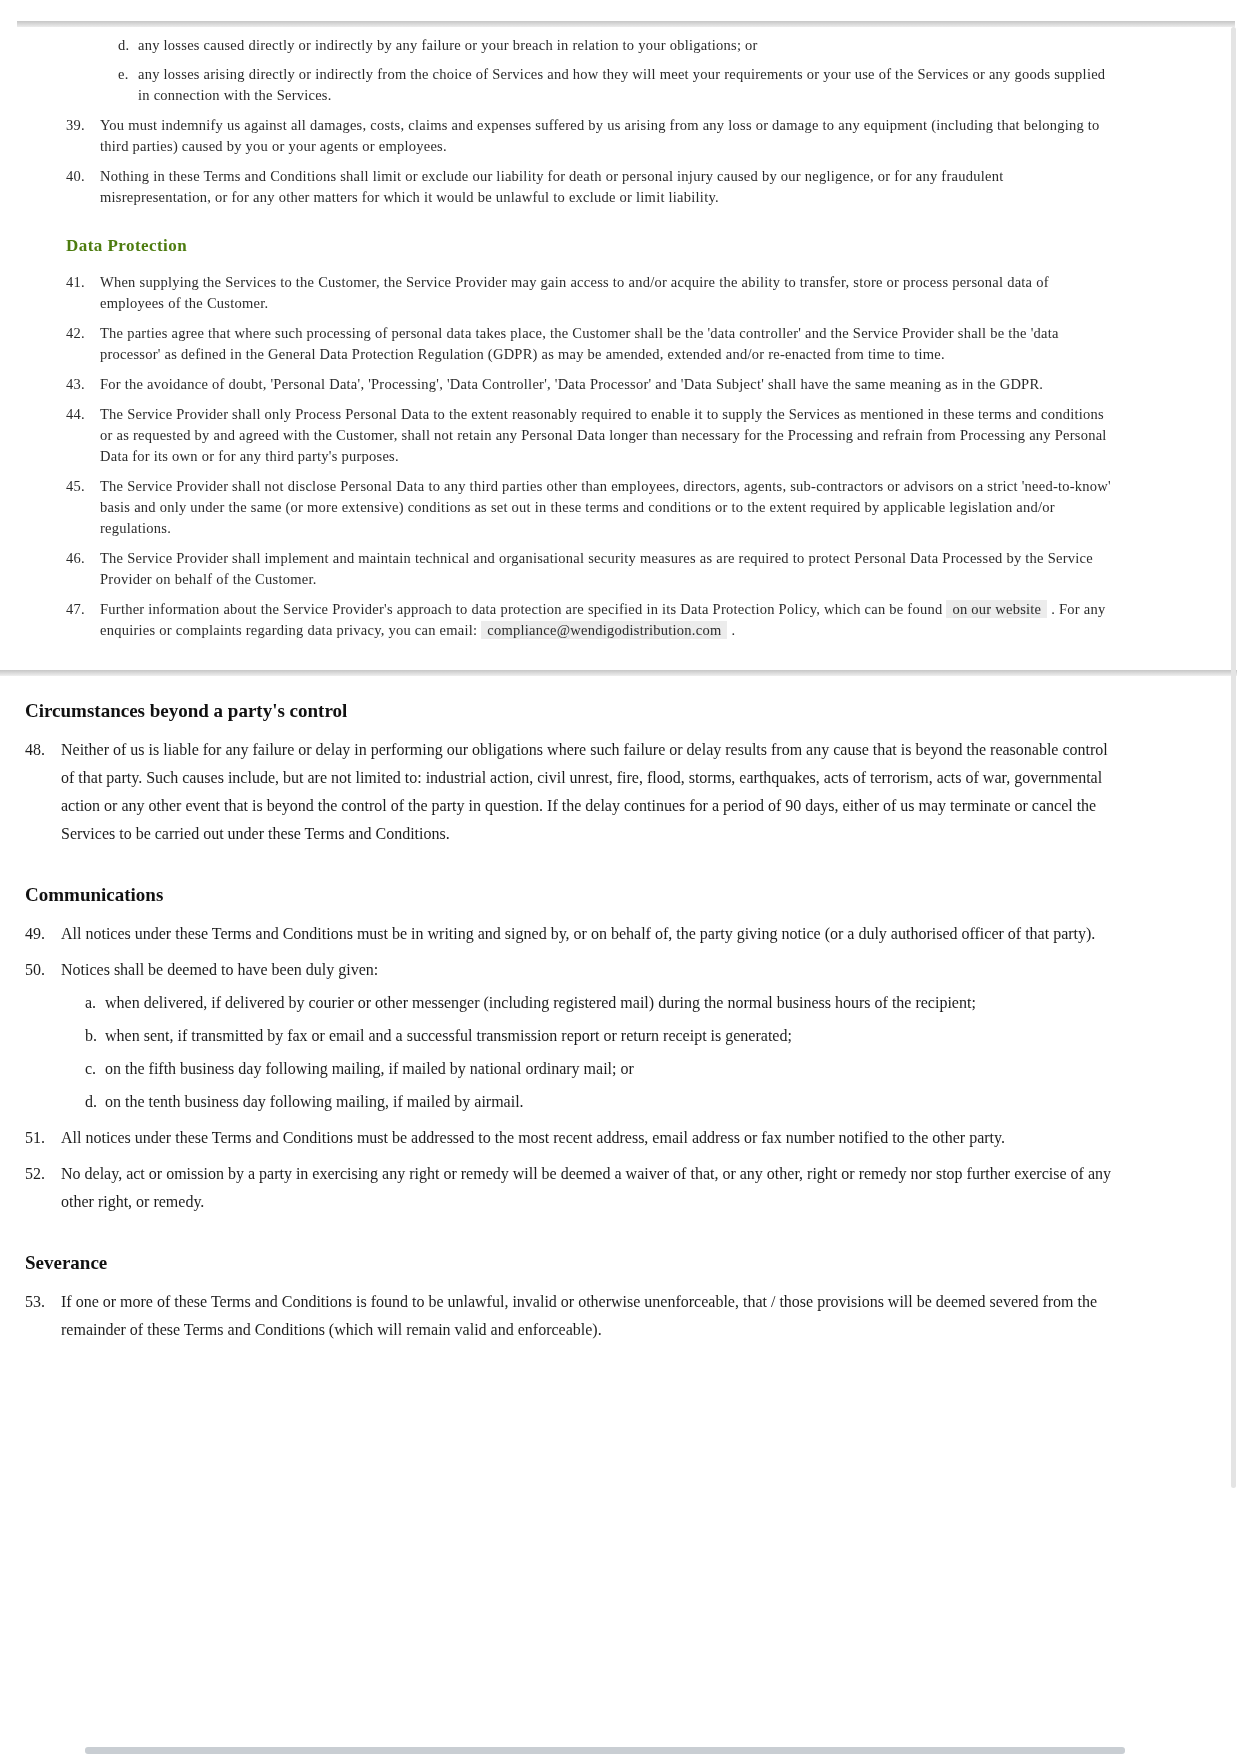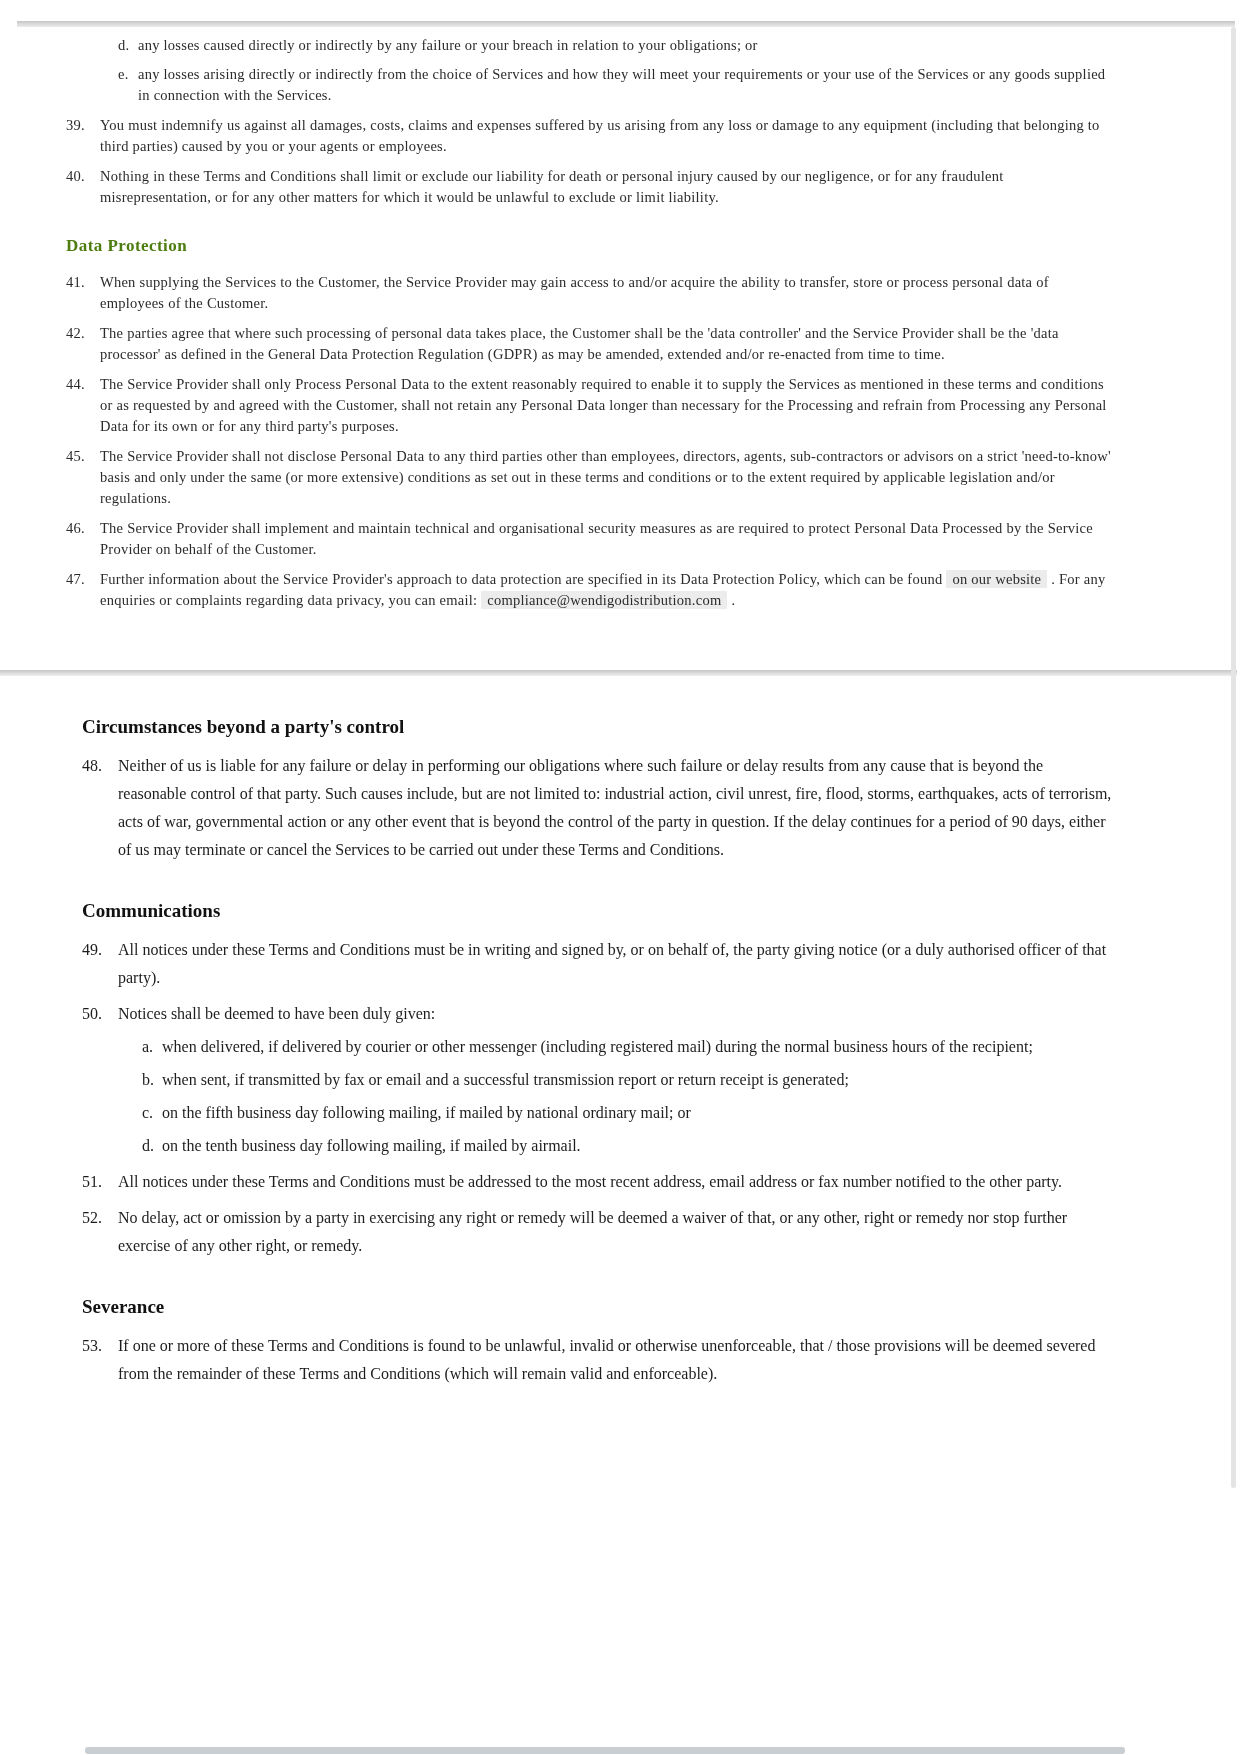--- a/index.html
+++ b/index.html
@@ -31,22 +31,22 @@
     filter:blur(.5px);
   }
   .page1 .sub{display:flex;margin:0 0 8px 52px}
   .page1 .sub .lbl{flex:0 0 20px}
   .page1 .clause{margin-top:9px}
   .page1 h2{font-size:17px;line-height:22px;margin:27px 0 15px;color:#4d7c0f;letter-spacing:.45px}
   .hl{background:var(--highlight,#ececec);padding:1px 6px;margin:0 4px;white-space:nowrap;cursor:pointer}
 
   
   .page2{
-    position:absolute;left:0;top:680px;width:1114px;box-sizing:border-box;
-    padding:0 0 0 82px;
+    position:absolute;left:0;top:664px;width:1114px;box-sizing:border-box;
+    padding:0 0 0 25px;
     font-size:16px;line-height:28px;color:#1d1d1d;
   }
   .page2 h2{font-size:19px;line-height:26px;margin:34px 0 12px;color:#111}
   .page2 .clause{margin-top:8px}
   .page2 .clause .num{flex:0 0 36px}
   .sublist{margin:5px 0 0 24px}
   .sublist .sub2{display:flex;margin-top:5px}
   .sublist .sub2 .lbl{flex:0 0 20px}
   b{font-weight:normal}
 </style>
@@ -83,20 +83,24 @@
   <div class="clause">
     <span class="num">41.</span>
     <p class="txt">When supplying the Services to the Customer, the Service Provider may gain access to and/or acquire the ability to transfer, store or process personal data of employees of the Customer.</p>
   </div>
 
   <div class="clause">
     <span class="num">42.</span>
     <p class="txt"><span>The parties agree that where such processing of personal data takes place, the Customer shall be the 'data controller' and the Service Provider shall be the 'data processor' as defined in the General Data Protection Regulation (</span><b>GDPR</b><span>) as may be amended, extended and/or re-enacted from time to time.</span></p>
   </div>
 
+  <div class="clause">
+    <span class="num">43.</span>
+    <p class="txt">For the avoidance of doubt, 'Personal Data', 'Processing', 'Data Controller', 'Data Processor' and 'Data Subject' shall have the same meaning as in the GDPR.</p>
+  </div>
   <div class="clause">
     <span class="num">44.</span>
     <p class="txt">The Service Provider shall only Process Personal Data to the extent reasonably required to enable it to supply the Services as mentioned in these terms and conditions or as requested by and agreed with the Customer, shall not retain any Personal Data longer than necessary for the Processing and refrain from Processing any Personal Data for its own or for any third party's purposes.</p>
   </div>
   <div class="clause">
     <span class="num">45.</span>
     <p class="txt">The Service Provider shall not disclose Personal Data to any third parties other than employees, directors, agents, sub-contractors or advisors on a strict 'need-to-know' basis and only under the same (or more extensive) conditions as set out in these terms and conditions or to the extent required by applicable legislation and/or regulations.</p>
   </div>
   <div class="clause">
     <span class="num">46.</span>

